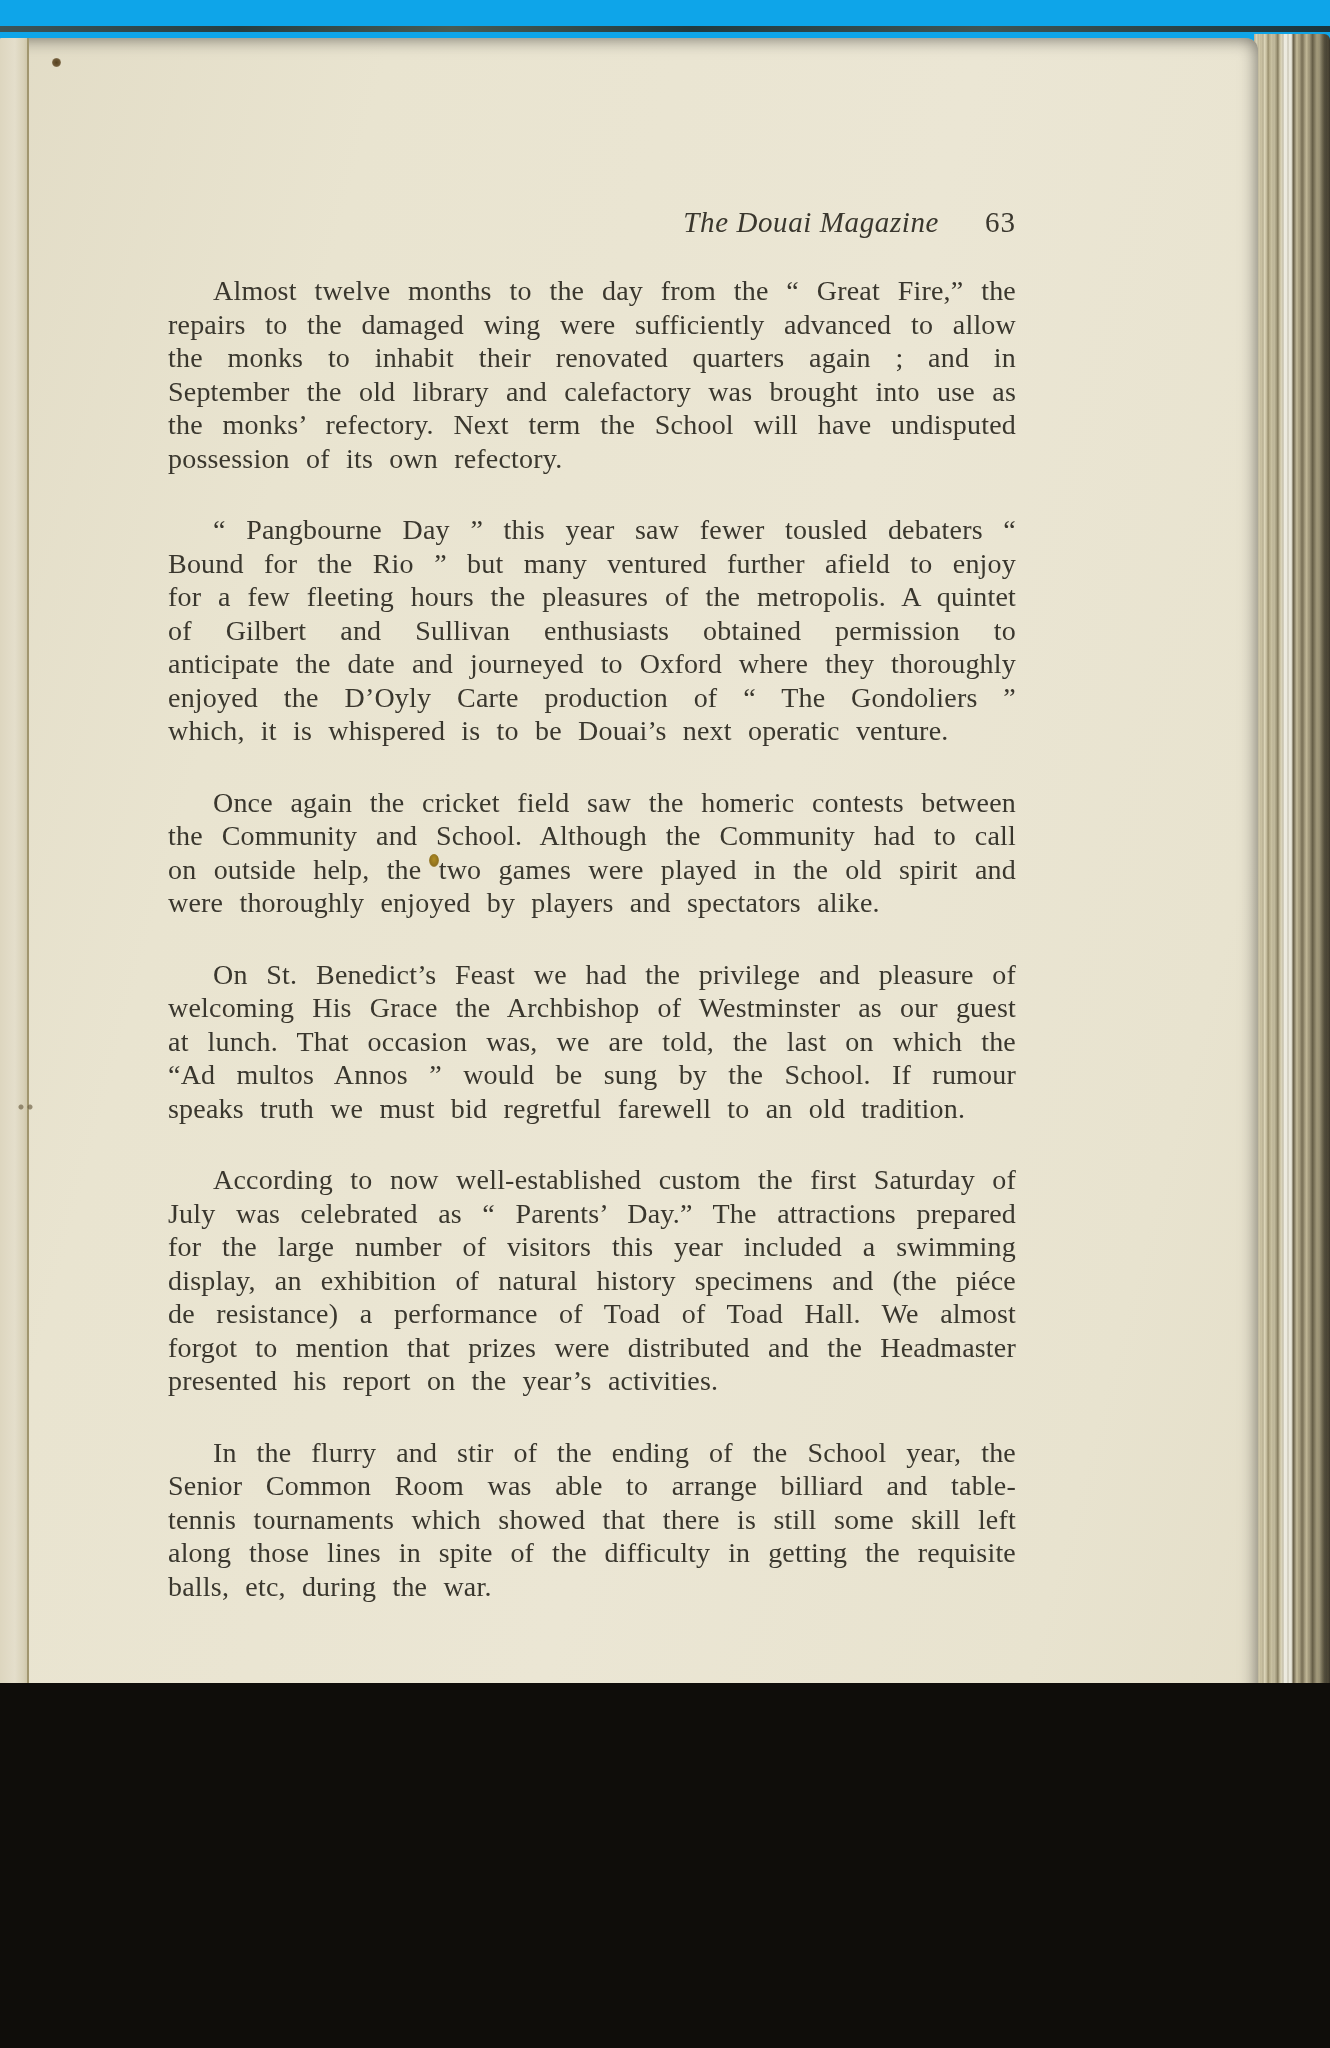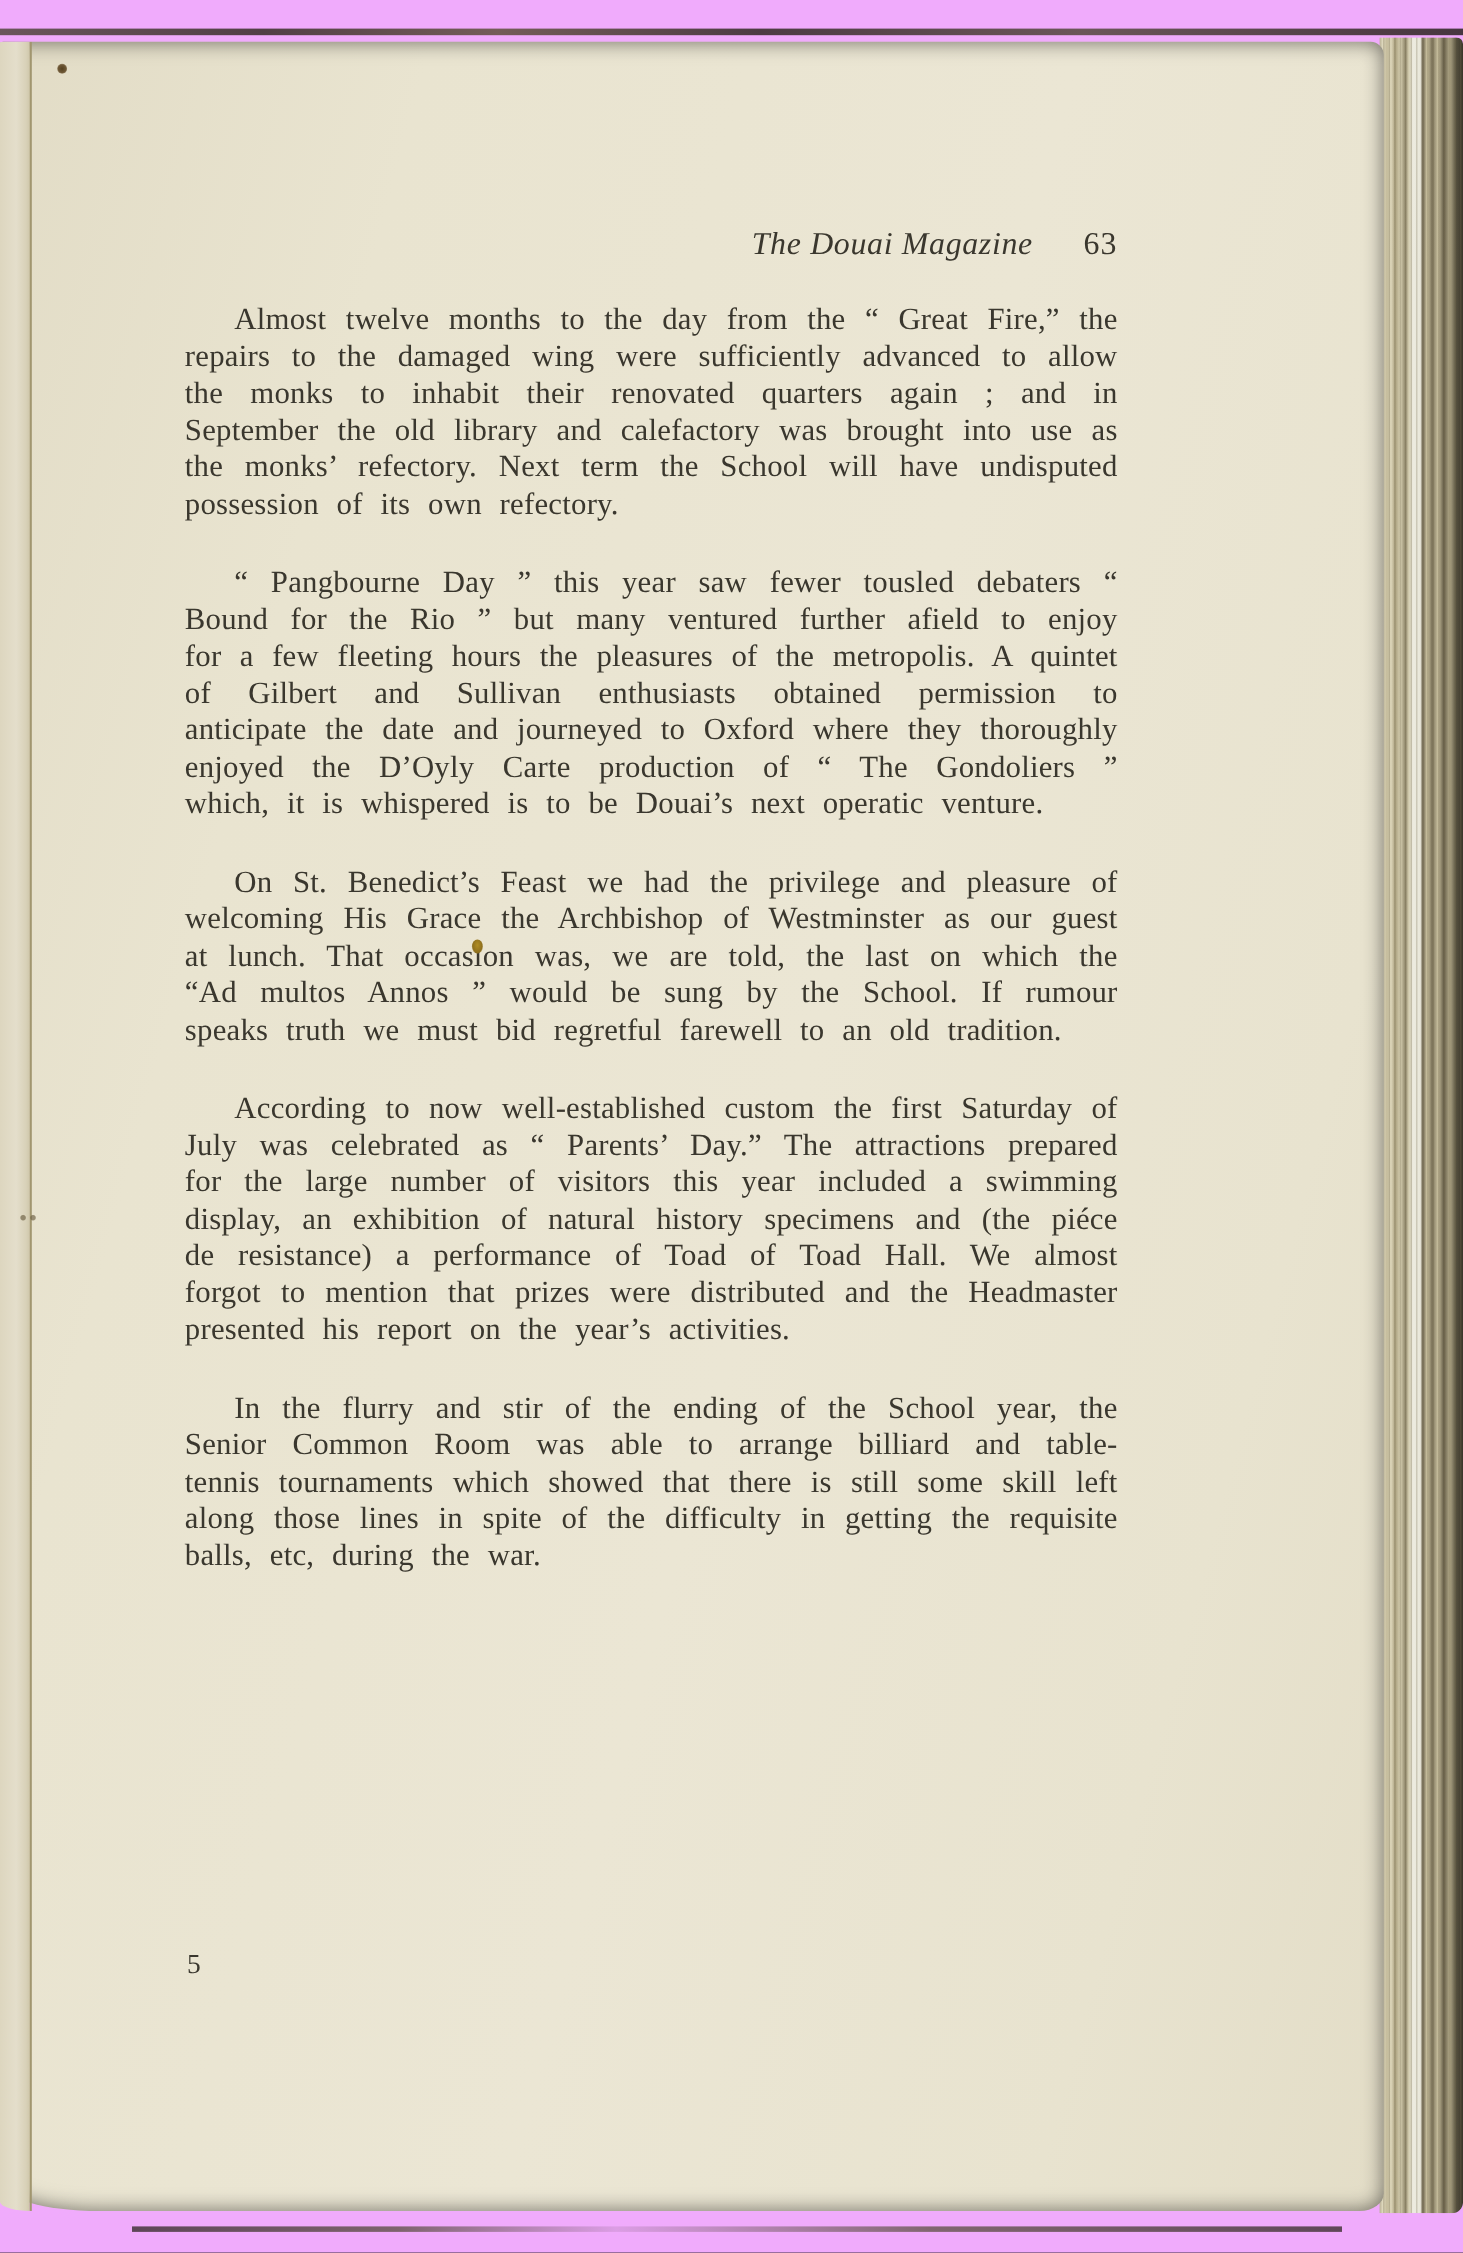--- a/index.html
+++ b/index.html
@@ -1,18 +1,18 @@
 <!DOCTYPE html>
 <html><head>
 <meta charset="utf-8">
 <style>
   html,body{margin:0;padding:0;background:#0f0d0a;}
   .screen{
-    position:relative;width:1330px;height:2048px;overflow:hidden;
-    background:#f0abfc;
+    position:relative;width:1330px;height:1683px;overflow:hidden;
+    background:#0ea5e9;
     font-family:"Liberation Serif","DejaVu Serif",serif;
   }
   
   .cover-glint-top{
     position:absolute;left:0;top:26px;width:1330px;height:6px;
     background:linear-gradient(90deg,#494033 0%,#2a2418 18%,#55492f 34%,#241f15 52%,#4a4130 74%,#1d1811 100%);
     opacity:.8;
   }
   .cover-glint-bottom{
     position:absolute;left:120px;top:2024px;width:1100px;height:5px;
@@ -99,20 +99,21 @@
   </div>
 
   <div class="running-head">
     <span class="title">The Douai Magazine</span>
     <span class="pageno">63</span>
   </div>
 
   <div class="body-text">
     <p>Almost twelve months to the day from the “ Great Fire,” the repairs to the damaged wing were sufficiently advanced to allow the monks to inhabit their renovated quarters again ;  and in September the old library and calefactory was brought into use as the monks’ refectory. Next term the School will have undisputed possession of its own refectory.</p>
     <p>“ Pangbourne Day ” this year saw fewer tousled debaters “ Bound for the Rio ” but many ventured further afield to enjoy for a few fleeting hours the pleasures of the metropolis.  A quintet of Gilbert and Sullivan enthusiasts obtained permission to anticipate the date and journeyed to Oxford where they thoroughly enjoyed the D’Oyly Carte production of “ The Gondoliers ” which, it is whispered is to be Douai’s next operatic venture.</p>
+    <p>Once again the cricket field saw the homeric contests between the Community and School.  Although the Community had to call on outside help, the two games were played in the old spirit and were thoroughly enjoyed by players and spectators alike.</p>
     <p>On St. Benedict’s Feast we had the privilege and pleasure of welcoming His Grace the Archbishop of Westminster as our guest at lunch.  That occasion was, we are told, the last on which the “Ad multos Annos ” would be sung by the School.  If rumour speaks truth we must bid regretful farewell to an old tradition.</p>
     <p>According to now well-established custom the first Saturday of July was celebrated as “ Parents’ Day.” The attractions prepared for the large number of visitors this year included a swimming display, an exhibition of natural history specimens and (the piéce de resistance) a performance of Toad of Toad Hall.  We almost forgot to mention that prizes were distributed and the Headmaster presented his report on the year’s activities.</p>
     <p>In the flurry and stir of the ending of the School year, the Senior Common Room was able to arrange billiard and table-tennis tournaments which showed that there is still some skill left along those lines in spite of the difficulty in getting the requisite balls, etc, during the war.</p>
   </div>
 
   <div class="signature">5</div>
 
   <div class="ink-spot"></div>
   <div class="foxing-speck"></div>
   <div class="tiny-marks"></div>

